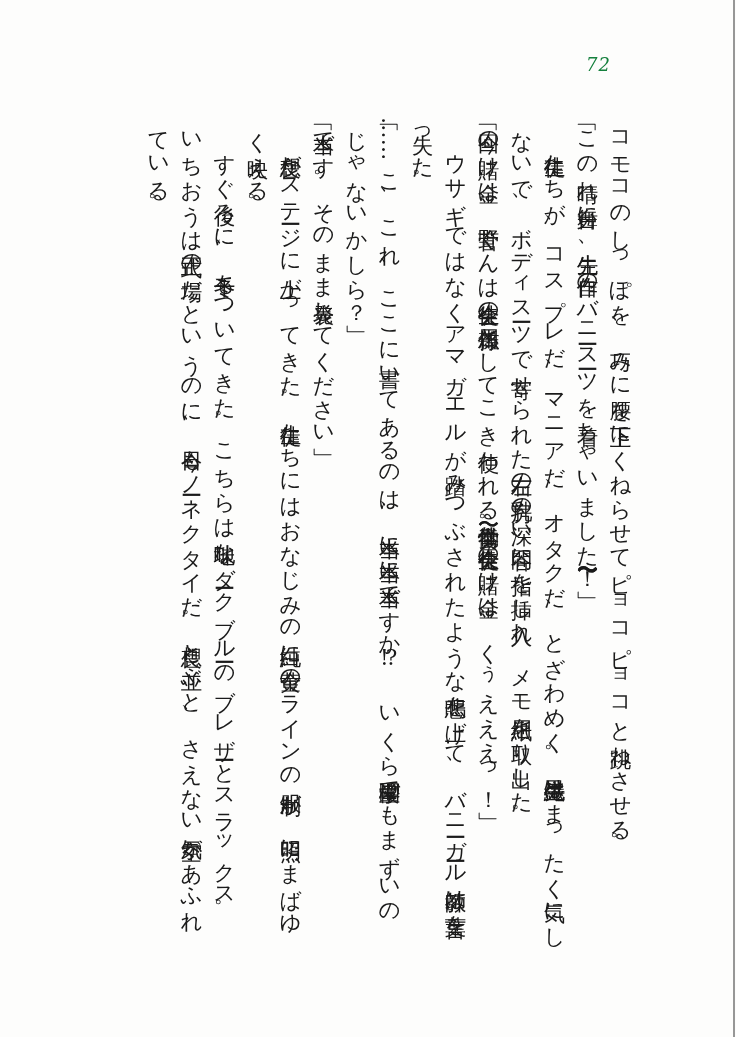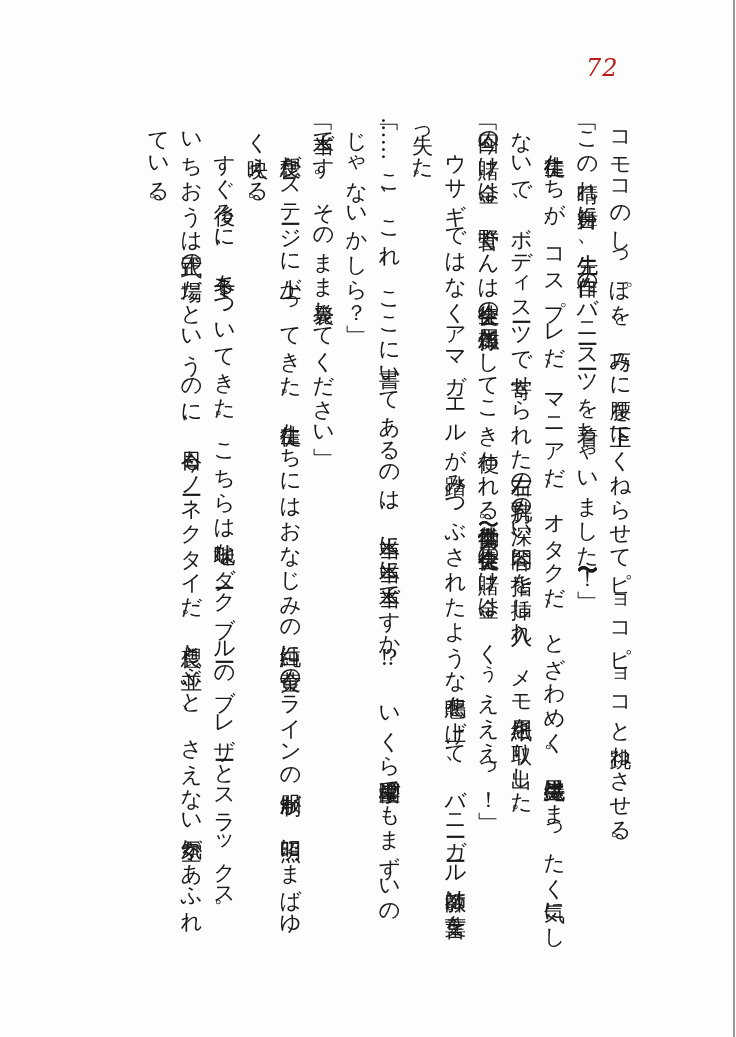--- a/index.html
+++ b/index.html
@@ -12,24 +12,24 @@
     width: 736px;
     height: 1037px;
     background: #fdfdfc;
     overflow: hidden;
     font-family: "DejaVu Serif", "Liberation Serif", serif;
   }
   .page-number {
     position: absolute;
     top: 54px;
     left: 586px;
-    font-size: 24px;
+    font-size: 18px;
     font-style: italic;
     letter-spacing: 1px;
-    color: #b91c1c;
+    color: #15803d;
   }
   .edge-line {
     position: absolute;
     top: 0;
     right: 1px;
     width: 2px;
     height: 1037px;
     background: #979797;
   }
   .text-block {

